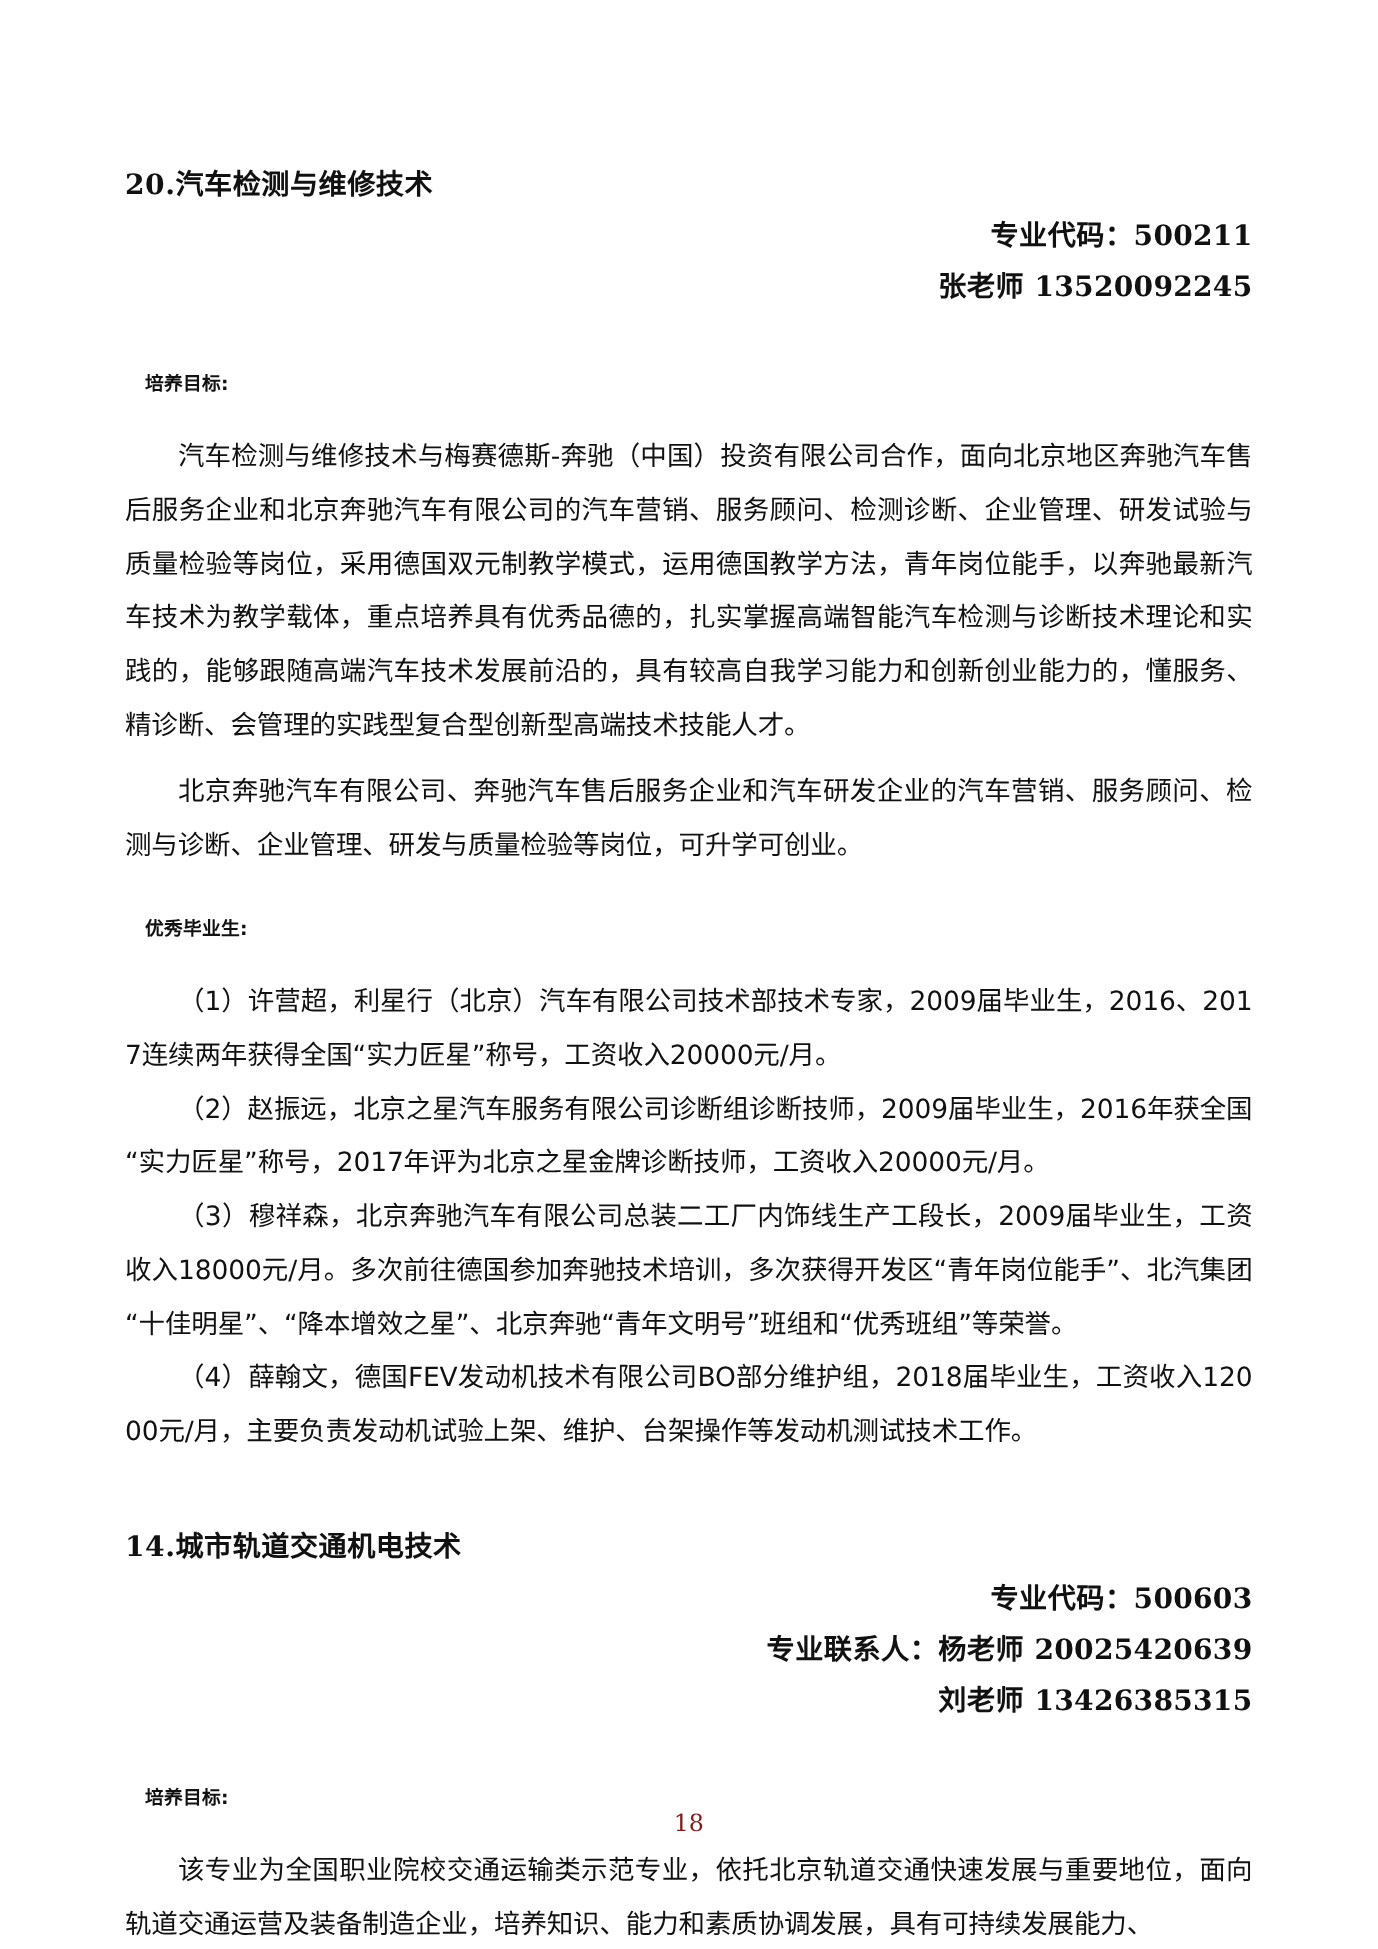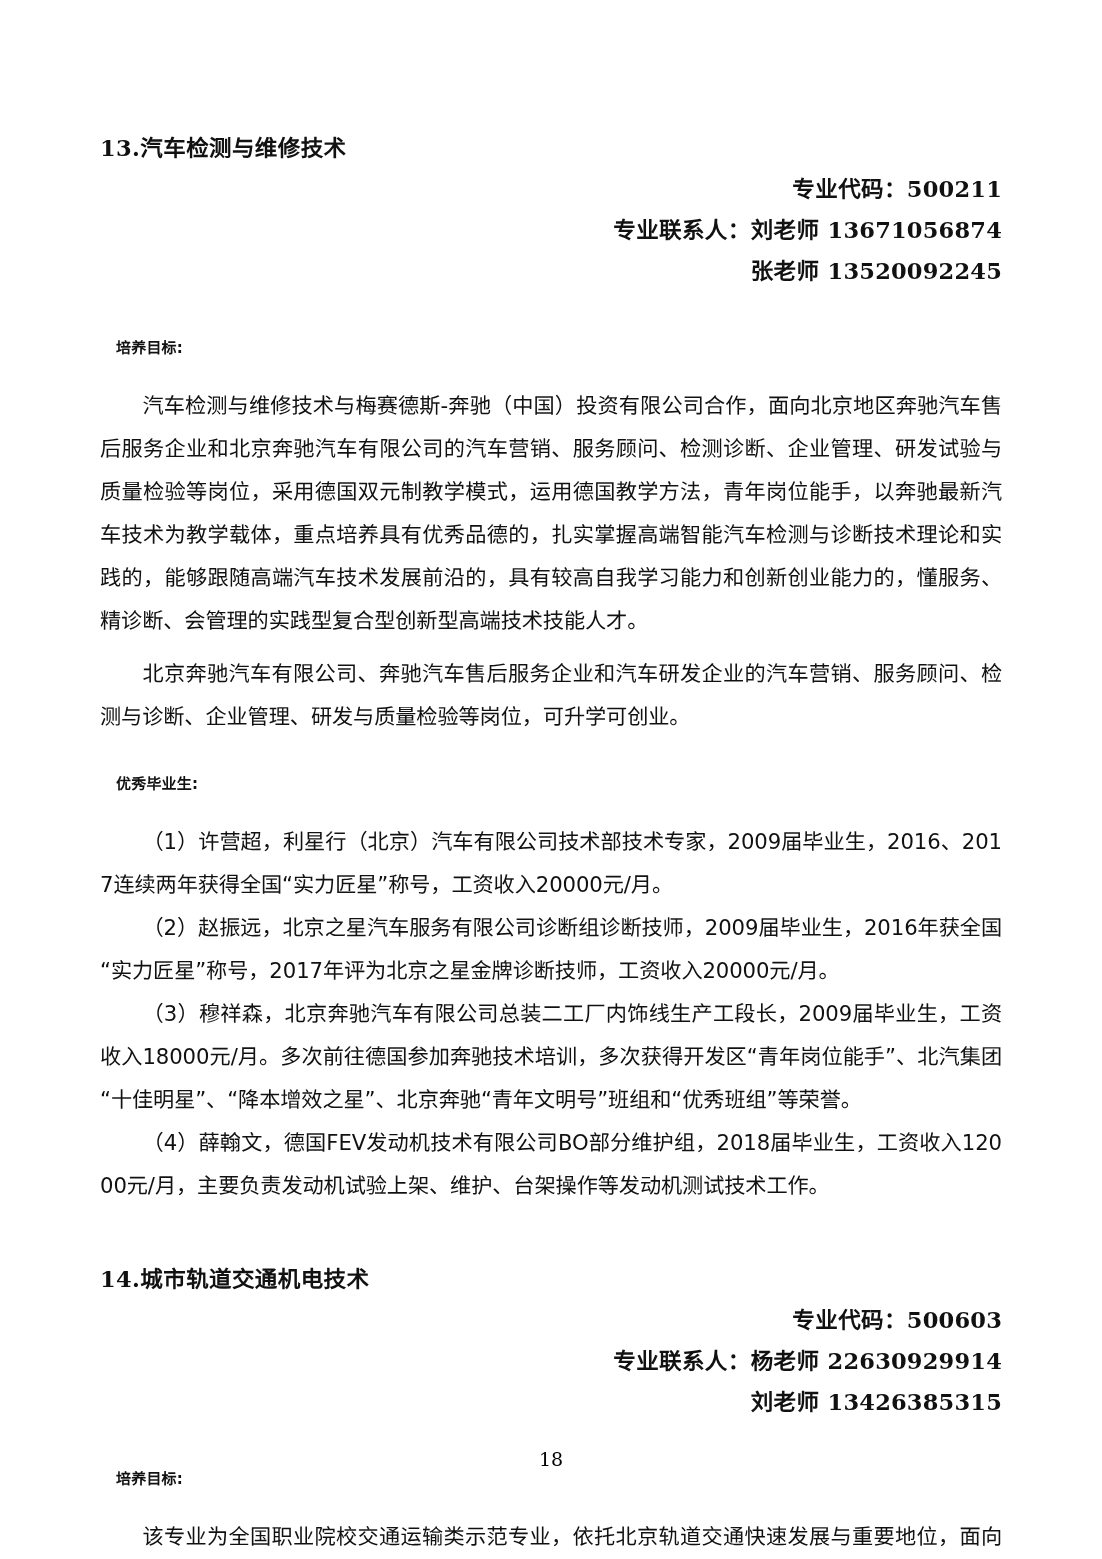--- a/index.html
+++ b/index.html
@@ -84,35 +84,34 @@
   .spacer-lg { height: 52px; }
 
   .page-number {
     position: absolute;
     left: 0;
     right: 0;
     top: 1448px;
     text-align: center;
     font-family: "DejaVu Serif", "Liberation Serif", serif;
     font-size: 19px;
-    color: #000000;
+    color: #7f1d1d;
   }
 </style>
 </head>
 <body>
 
 <div class="page">
   <div class="content">
 
     <div>
-      <p class="major-title">13.汽车检测与维修技术</p>
+      <p class="major-title">20.汽车检测与维修技术</p>
 
       <p class="meta-line"><span>专业代码：</span><span class="num">500211</span></p>
 
-      <p class="meta-line"><span>专业联系人：</span><span>刘老师</span>&nbsp;<span class="num">13671056874</span></p>
 
       <p class="meta-line indented"><span>张老师</span>&nbsp;<span class="num">13520092245</span></p>
 
       <div class="spacer-md"></div>
 
       <p class="section-label">培养目标:</p>
       <p class="para">汽车检测与维修技术与梅赛德斯-奔驰（中国）投资有限公司合作，面向北京地区奔驰汽车售后服务企业和北京奔驰汽车有限公司的汽车营销、服务顾问、检测诊断、企业管理、研发试验与质量检验等岗位，采用德国双元制教学模式，运用德国教学方法，青年岗位能手，以奔驰最新汽车技术为教学载体，重点培养具有优秀品德的，扎实掌握高端智能汽车检测与诊断技术理论和实践的，能够跟随高端汽车技术发展前沿的，具有较高自我学习能力和创新创业能力的，懂服务、精诊断、会管理的实践型复合型创新型高端技术技能人才。</p>
 
       <div class="spacer-sm"></div>
 
@@ -127,21 +126,21 @@
       <p class="para">（4）薛翰文，德国FEV发动机技术有限公司BO部分维护组，2018届毕业生，工资收入12000元/月，主要负责发动机试验上架、维护、台架操作等发动机测试技术工作。</p>
     </div>
 
     <div class="spacer-lg"></div>
 
     <div>
       <p class="major-title">14.城市轨道交通机电技术</p>
 
       <p class="meta-line"><span>专业代码：</span><span class="num">500603</span></p>
 
-      <p class="meta-line"><span>专业联系人：</span><span>杨老师</span>&nbsp;<span class="num">22630929914</span></p>
+      <p class="meta-line"><span>专业联系人：</span><span>杨老师</span>&nbsp;<span class="num">20025420639</span></p>
 
       <p class="meta-line indented"><span>刘老师</span>&nbsp;<span class="num">13426385315</span></p>
 
       <div class="spacer-md"></div>
 
       <p class="section-label">培养目标:</p>
       <p class="para">该专业为全国职业院校交通运输类示范专业，依托北京轨道交通快速发展与重要地位，面向轨道交通运营及装备制造企业，培养知识、能力和素质协调发展，具有可持续发展能力、</p>
     </div>
 
   </div>

